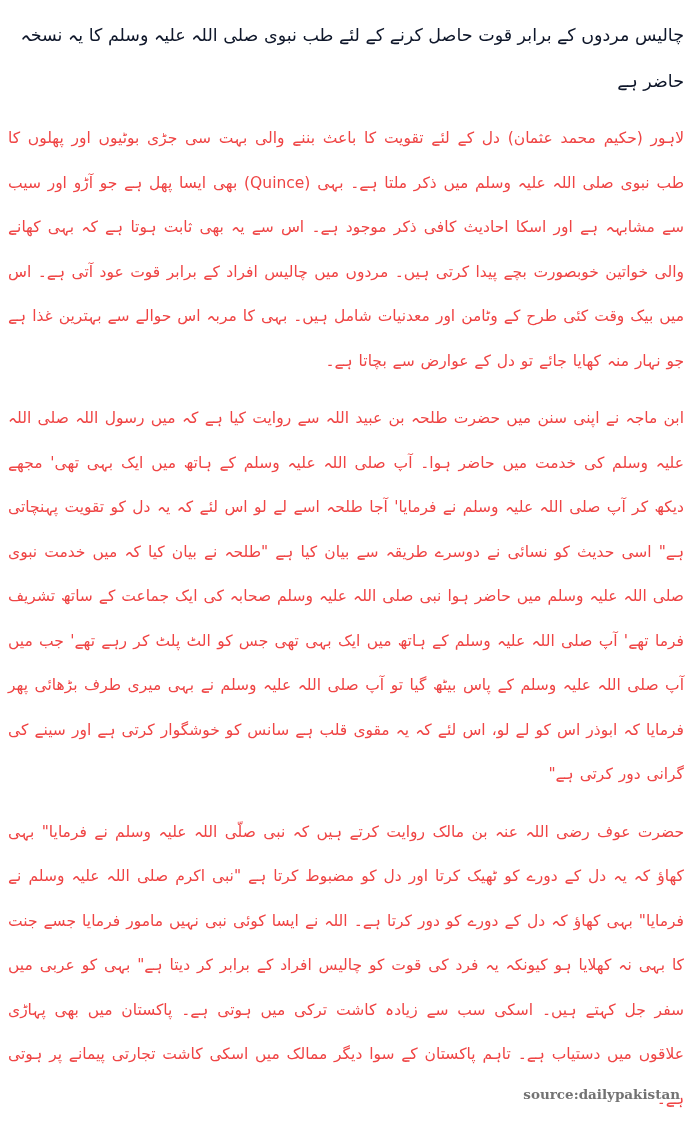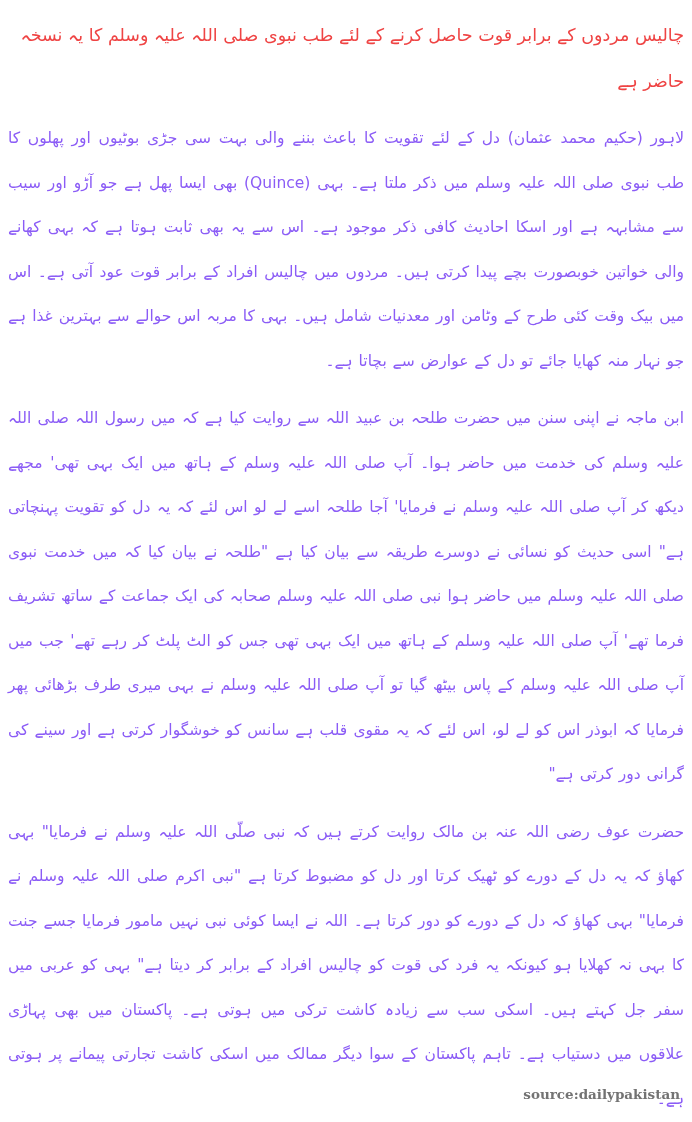--- a/index.html
+++ b/index.html
@@ -23,30 +23,30 @@
     overflow: hidden;
     background: #ffffff;
   }
   .article-title {
     margin: 0 0 12px 0;
     font-size: 17.5px;
     font-weight: normal;
     line-height: 46px;
     text-align: right;
     direction: rtl;
-    color: #ef4444;
+    color: #0f172a;
   }
   .para {
     margin: 0 0 13px 0;
     font-size: 15.5px;
     line-height: 44.5px;
     text-align: justify;
     text-align-last: right;
     direction: rtl;
-    color: #8b5cf6;
+    color: #ef4444;
     word-spacing: 1px;
   }
   .source-line {
     position: absolute;
     right: 12px;
     bottom: 20px;
     direction: ltr;
     font-family: "DejaVu Serif", serif;
     font-size: 13.5px;
     font-weight: 700;

